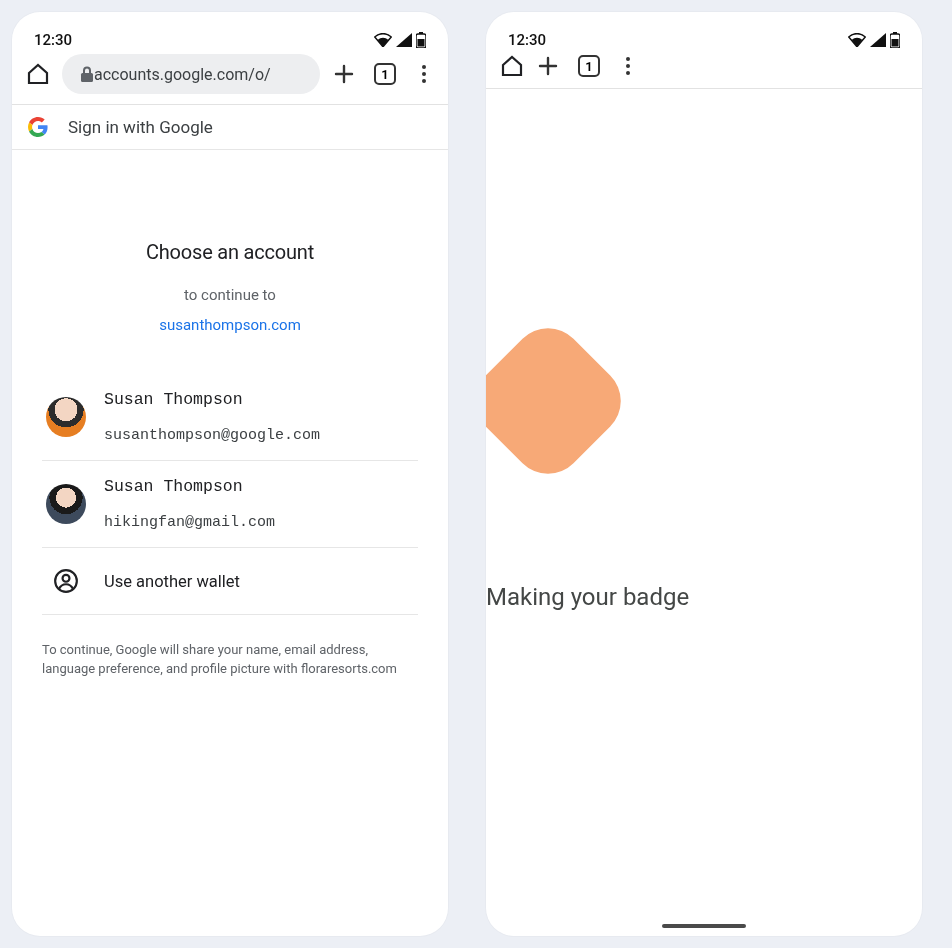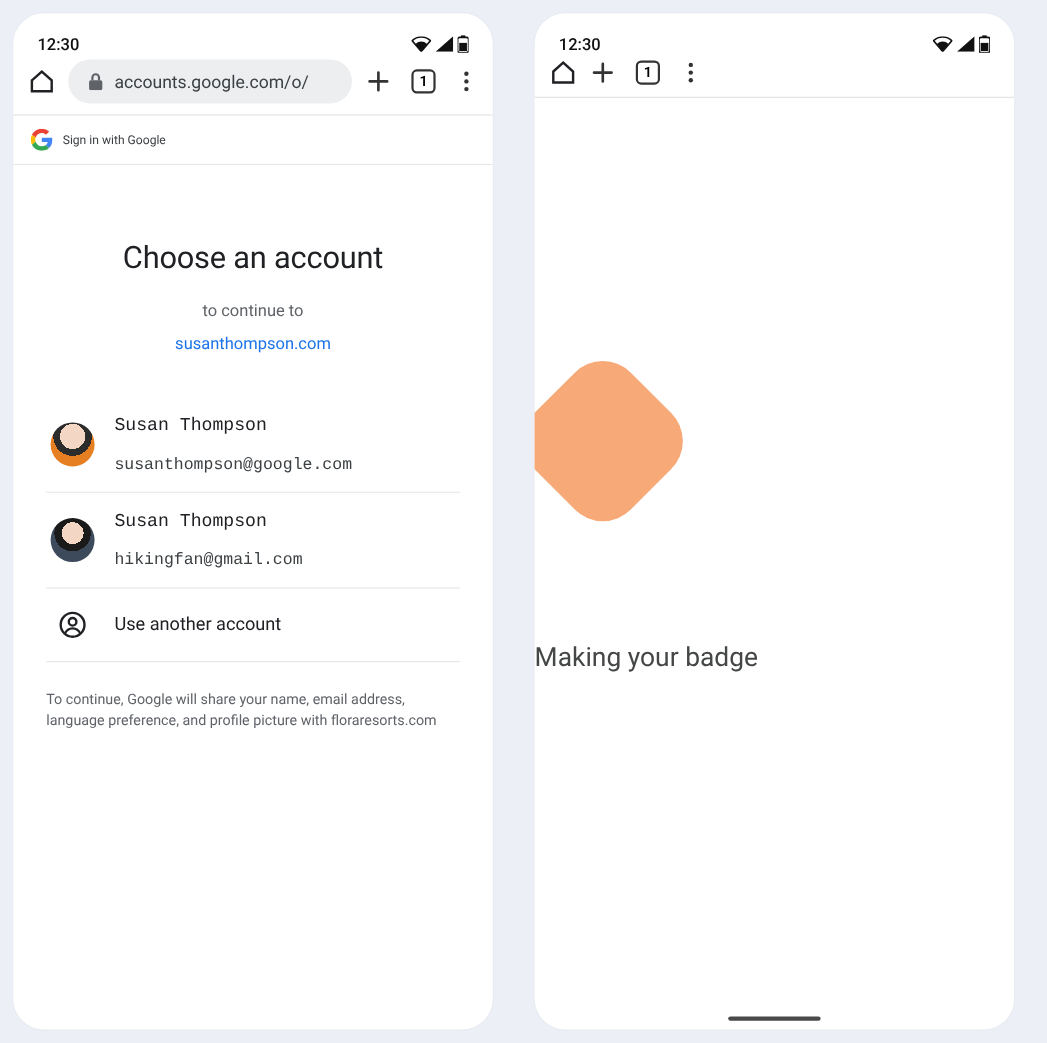--- a/index.html
+++ b/index.html
@@ -42,21 +42,20 @@
     }
     .home-icon { flex-shrink: 0; }
     .url-pill {
       flex: 1;
       background: #edeef0;
       border-radius: 100px;
       height: 40px;
       display: flex;
       align-items: center;
       padding: 0 18px;
-      gap: 10px;
       font-size: 16px;
       color: #3c4043;
       min-width: 0;
       overflow: hidden;
       white-space: nowrap;
     }
     .browser-actions { display: flex; align-items: center; gap: 18px; flex-shrink: 0; }
     .tab-count {
       width: 22px;
       height: 22px;
@@ -65,39 +64,39 @@
       display: flex;
       align-items: center;
       justify-content: center;
       font-size: 13px;
       font-weight: 600;
     }
     .divider { height: 1px; background: #e2e2e2; width: 100%; }
     .signin-bar {
       display: flex;
       align-items: center;
-      gap: 9px;
+      gap: 20px;
       padding: 12px 16px;
       border-bottom: 1px solid #e6e6e6;
-      font-size: 11px;
+      font-size: 17px;
       color: #3c4043;
     }
     .g-logo {
       width: 20px; height: 20px;
       position: relative;
     }
     .content {
       flex: 1;
       padding: 0 30px;
       overflow: hidden;
     }
     .heading {
       text-align: center;
-      margin-top: 68px;
-      font-size: 28px;
+      margin-top: 90px;
+      font-size: 20px;
       font-weight: 400;
       color: #202124;
       letter-spacing: -0.2px;
     }
     .subtext {
       text-align: center;
       font-size: 15px;
       color: #5f6368;
       margin-top: 22px;
     }
@@ -252,21 +251,21 @@
         </div>
       </div>
       <div class="use-other-row">
         <div class="person-icon-wrap">
           <svg width="26" height="26" viewBox="0 0 24 24" fill="none" stroke="#202124" stroke-width="2">
               <circle cx="12" cy="12" r="10"></circle>
               <circle cx="12" cy="9.5" r="3.2"></circle>
               <path d="M5.5 19.5c1.3-3 4-4.5 6.5-4.5s5.2 1.5 6.5 4.5"></path>
             </svg>
         </div>
-        <span class="use-other-label">Use another account</span>
+        <span class="use-other-label">Use another wallet</span>
       </div>
     </div>
     <p class="disclosure">To continue, Google will share your name, email address, language preference, and profile picture with floraresorts.com</p>
   </div>
 </div>
 
 <div class="phone">
   <div class="status-bar">
     <span>12:30</span>
     <span class="status-icons">

